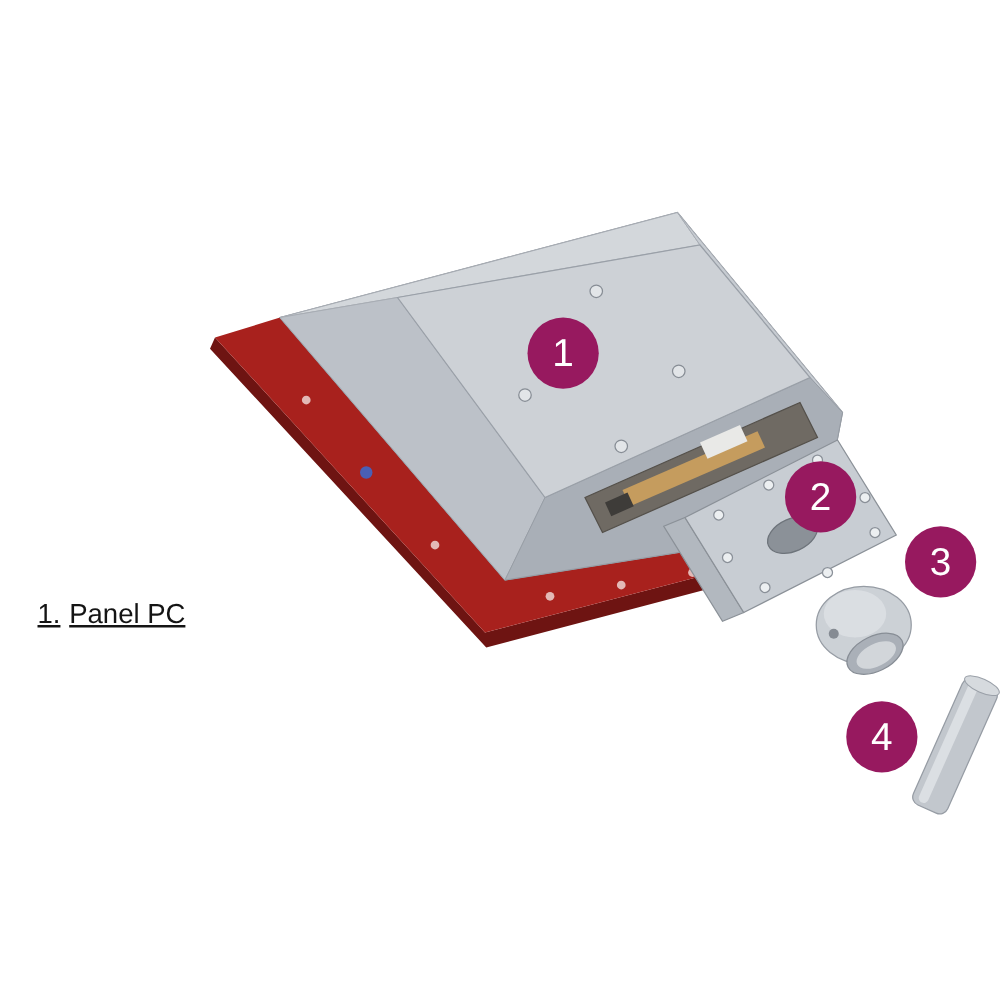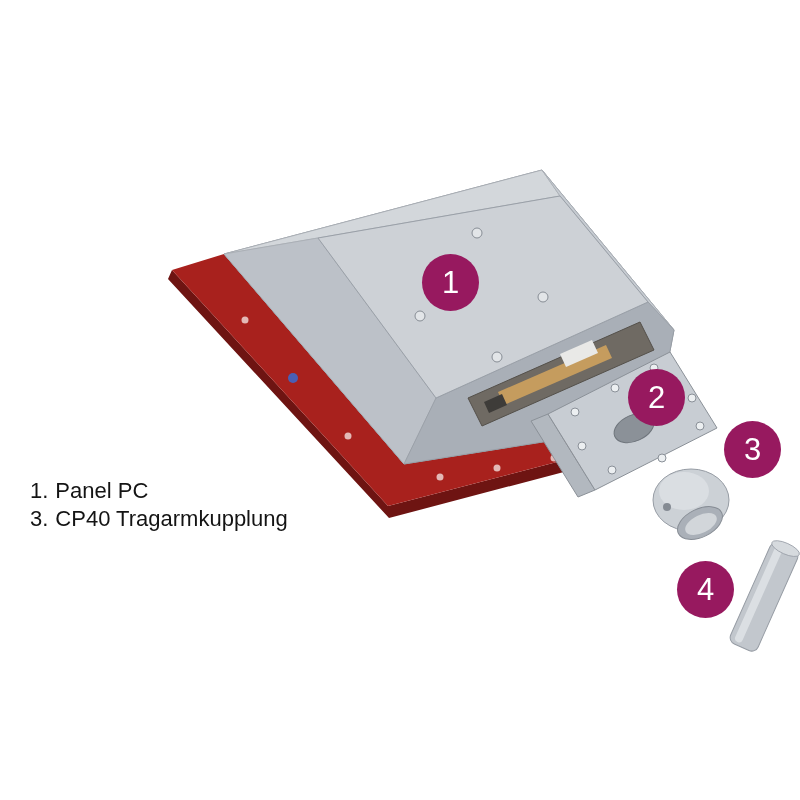--- a/index.html
+++ b/index.html
@@ -34,20 +34,21 @@
     font-weight: 500;
     user-select: none;
   }
   .legend {
     position: absolute;
     left: 30px;
     top: 477px;
     color: #141414;
     font-size: 22px;
     line-height: 27.5px;
+    text-decoration: underline;
   }
   .legend-line {
     white-space: nowrap;
   }
   .legend-num {
     margin-right: 7px;
   }
 </style>
 </head>
 <body>
@@ -129,18 +130,15 @@
 
   <div class="badge" style="left:422px; top:254px;">1</div>
   <div class="badge" style="left:628px; top:369px;">2</div>
   <div class="badge" style="left:724px; top:421px;">3</div>
   <div class="badge" style="left:677px; top:561px;">4</div>
 
   <div class="legend">
     <div class="legend-line">
       <span class="legend-num">1.</span><span>Panel PC</span>
     </div>
-    <div class="legend-line">
-      <span class="legend-num">3.</span><span>CP40 Tragarmkupplung</span>
-    </div>
   </div>
 
 </div>
 
 </body></html>

